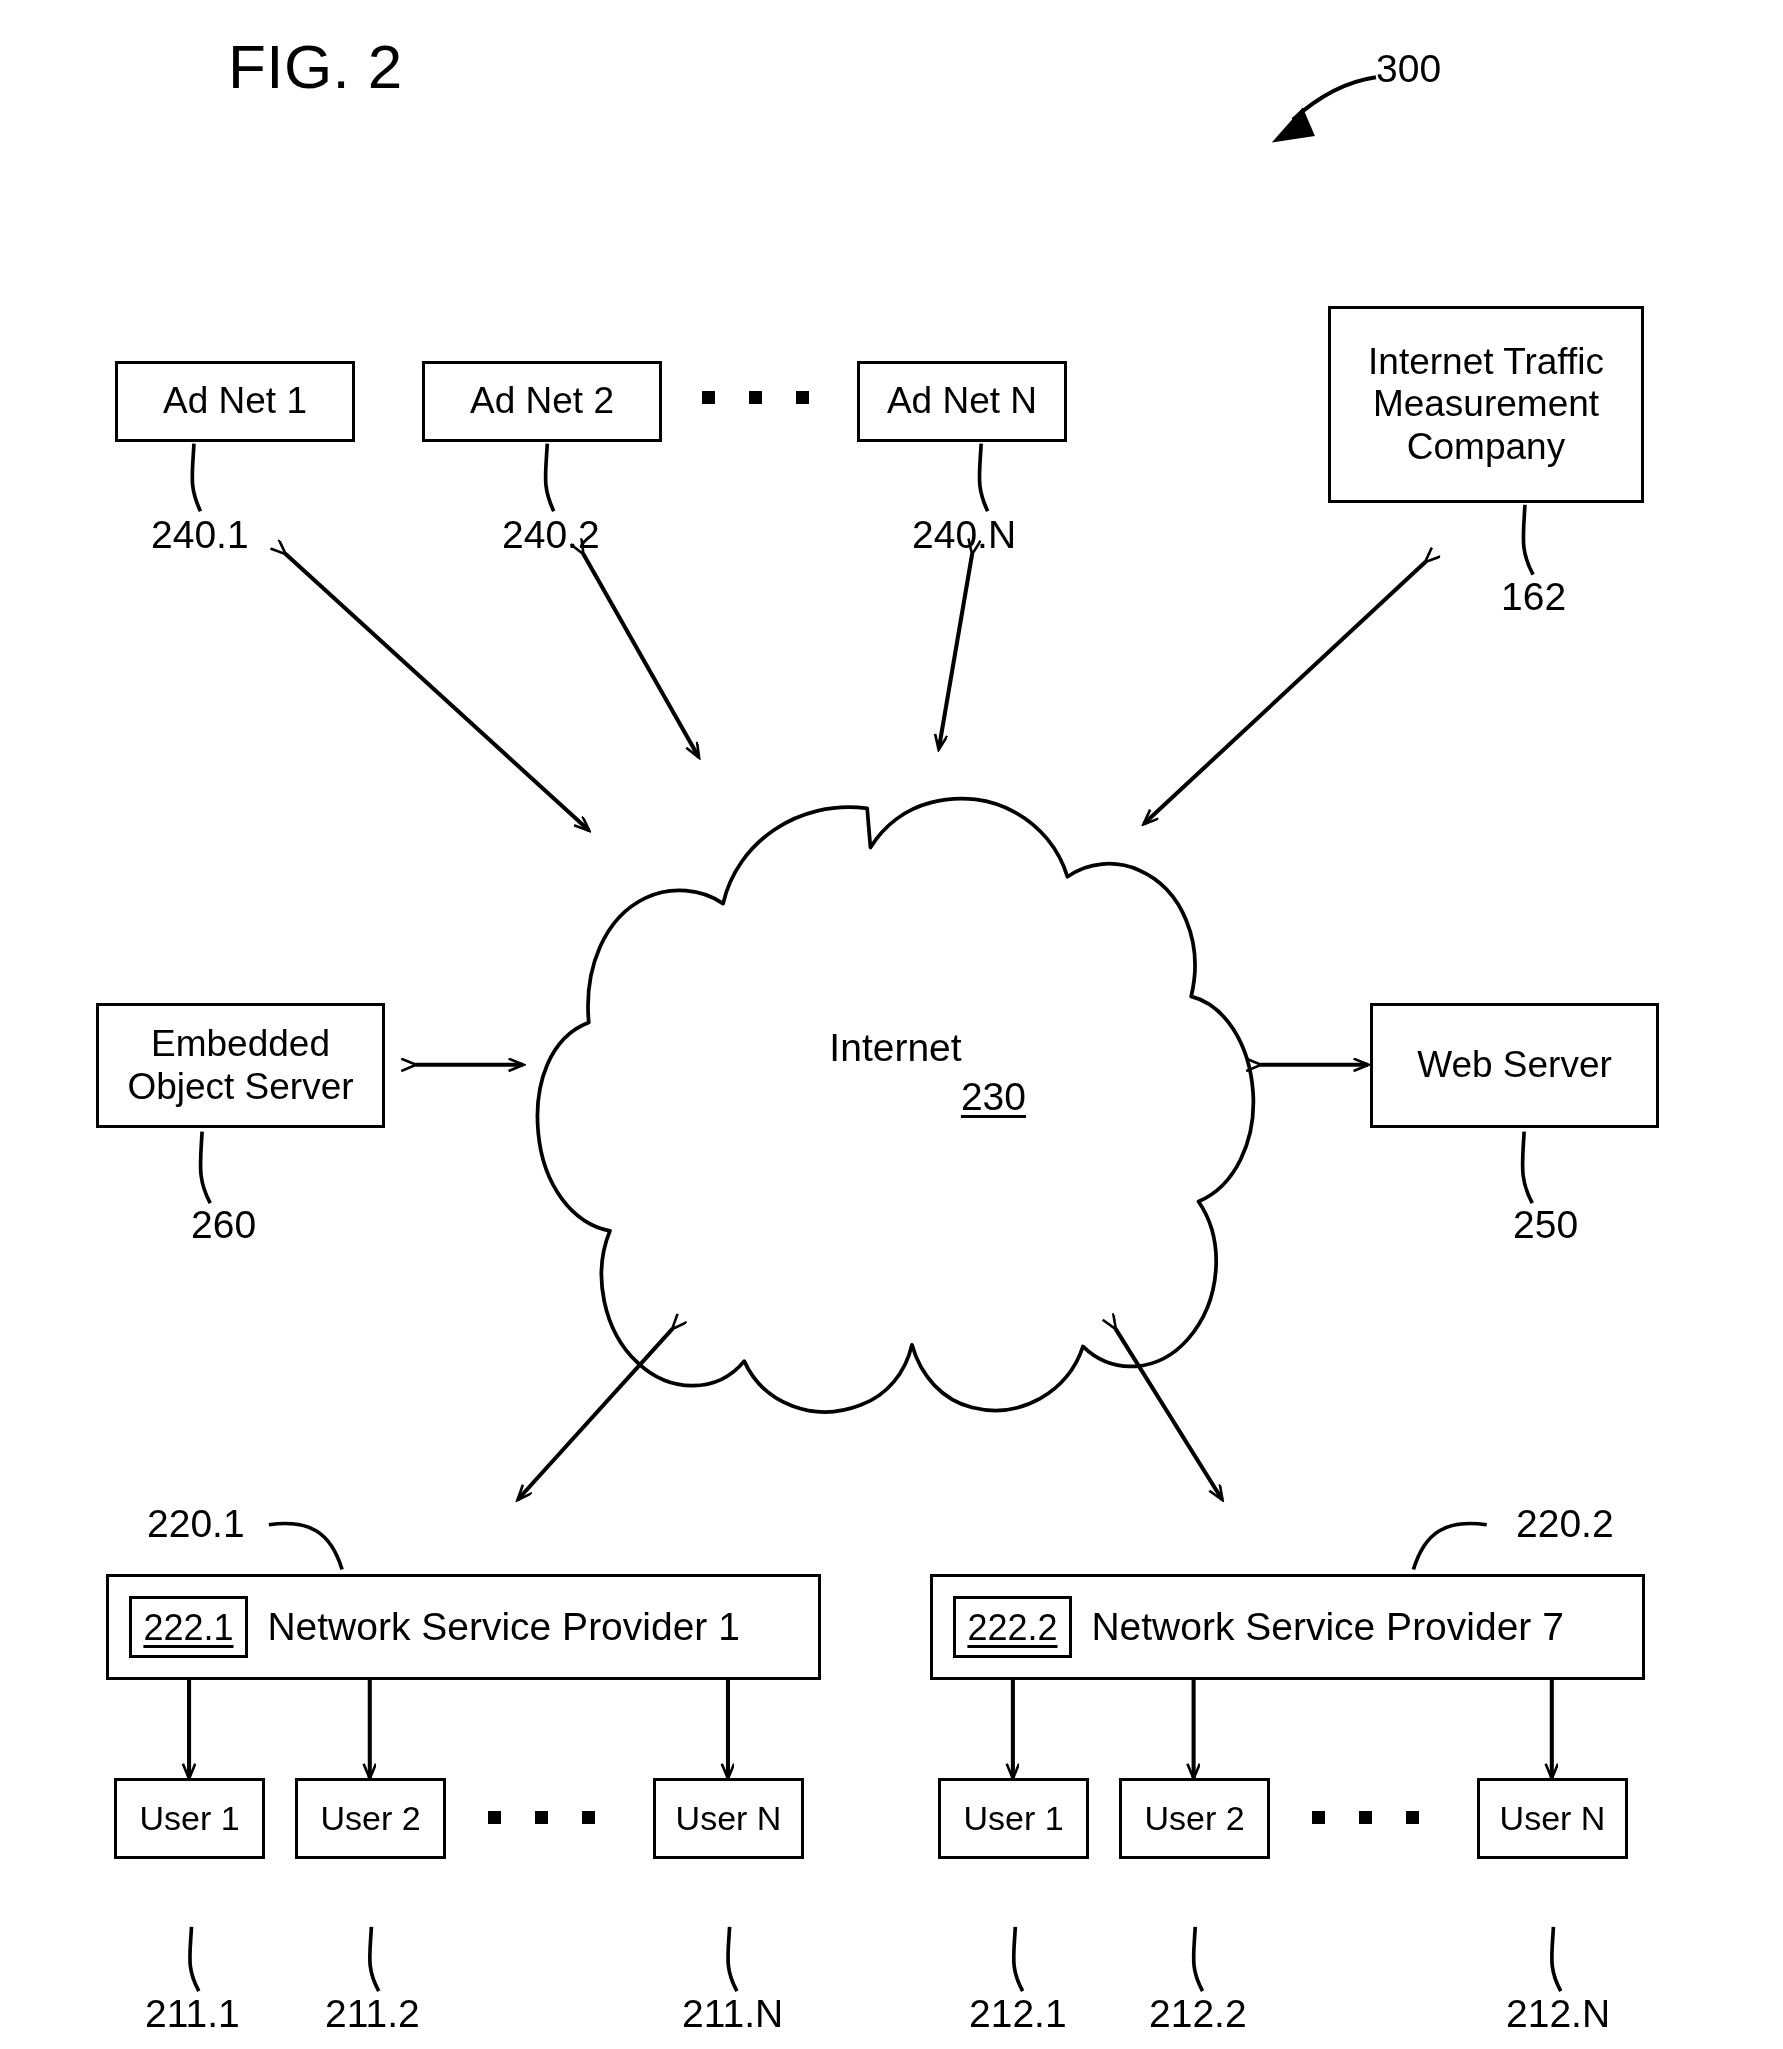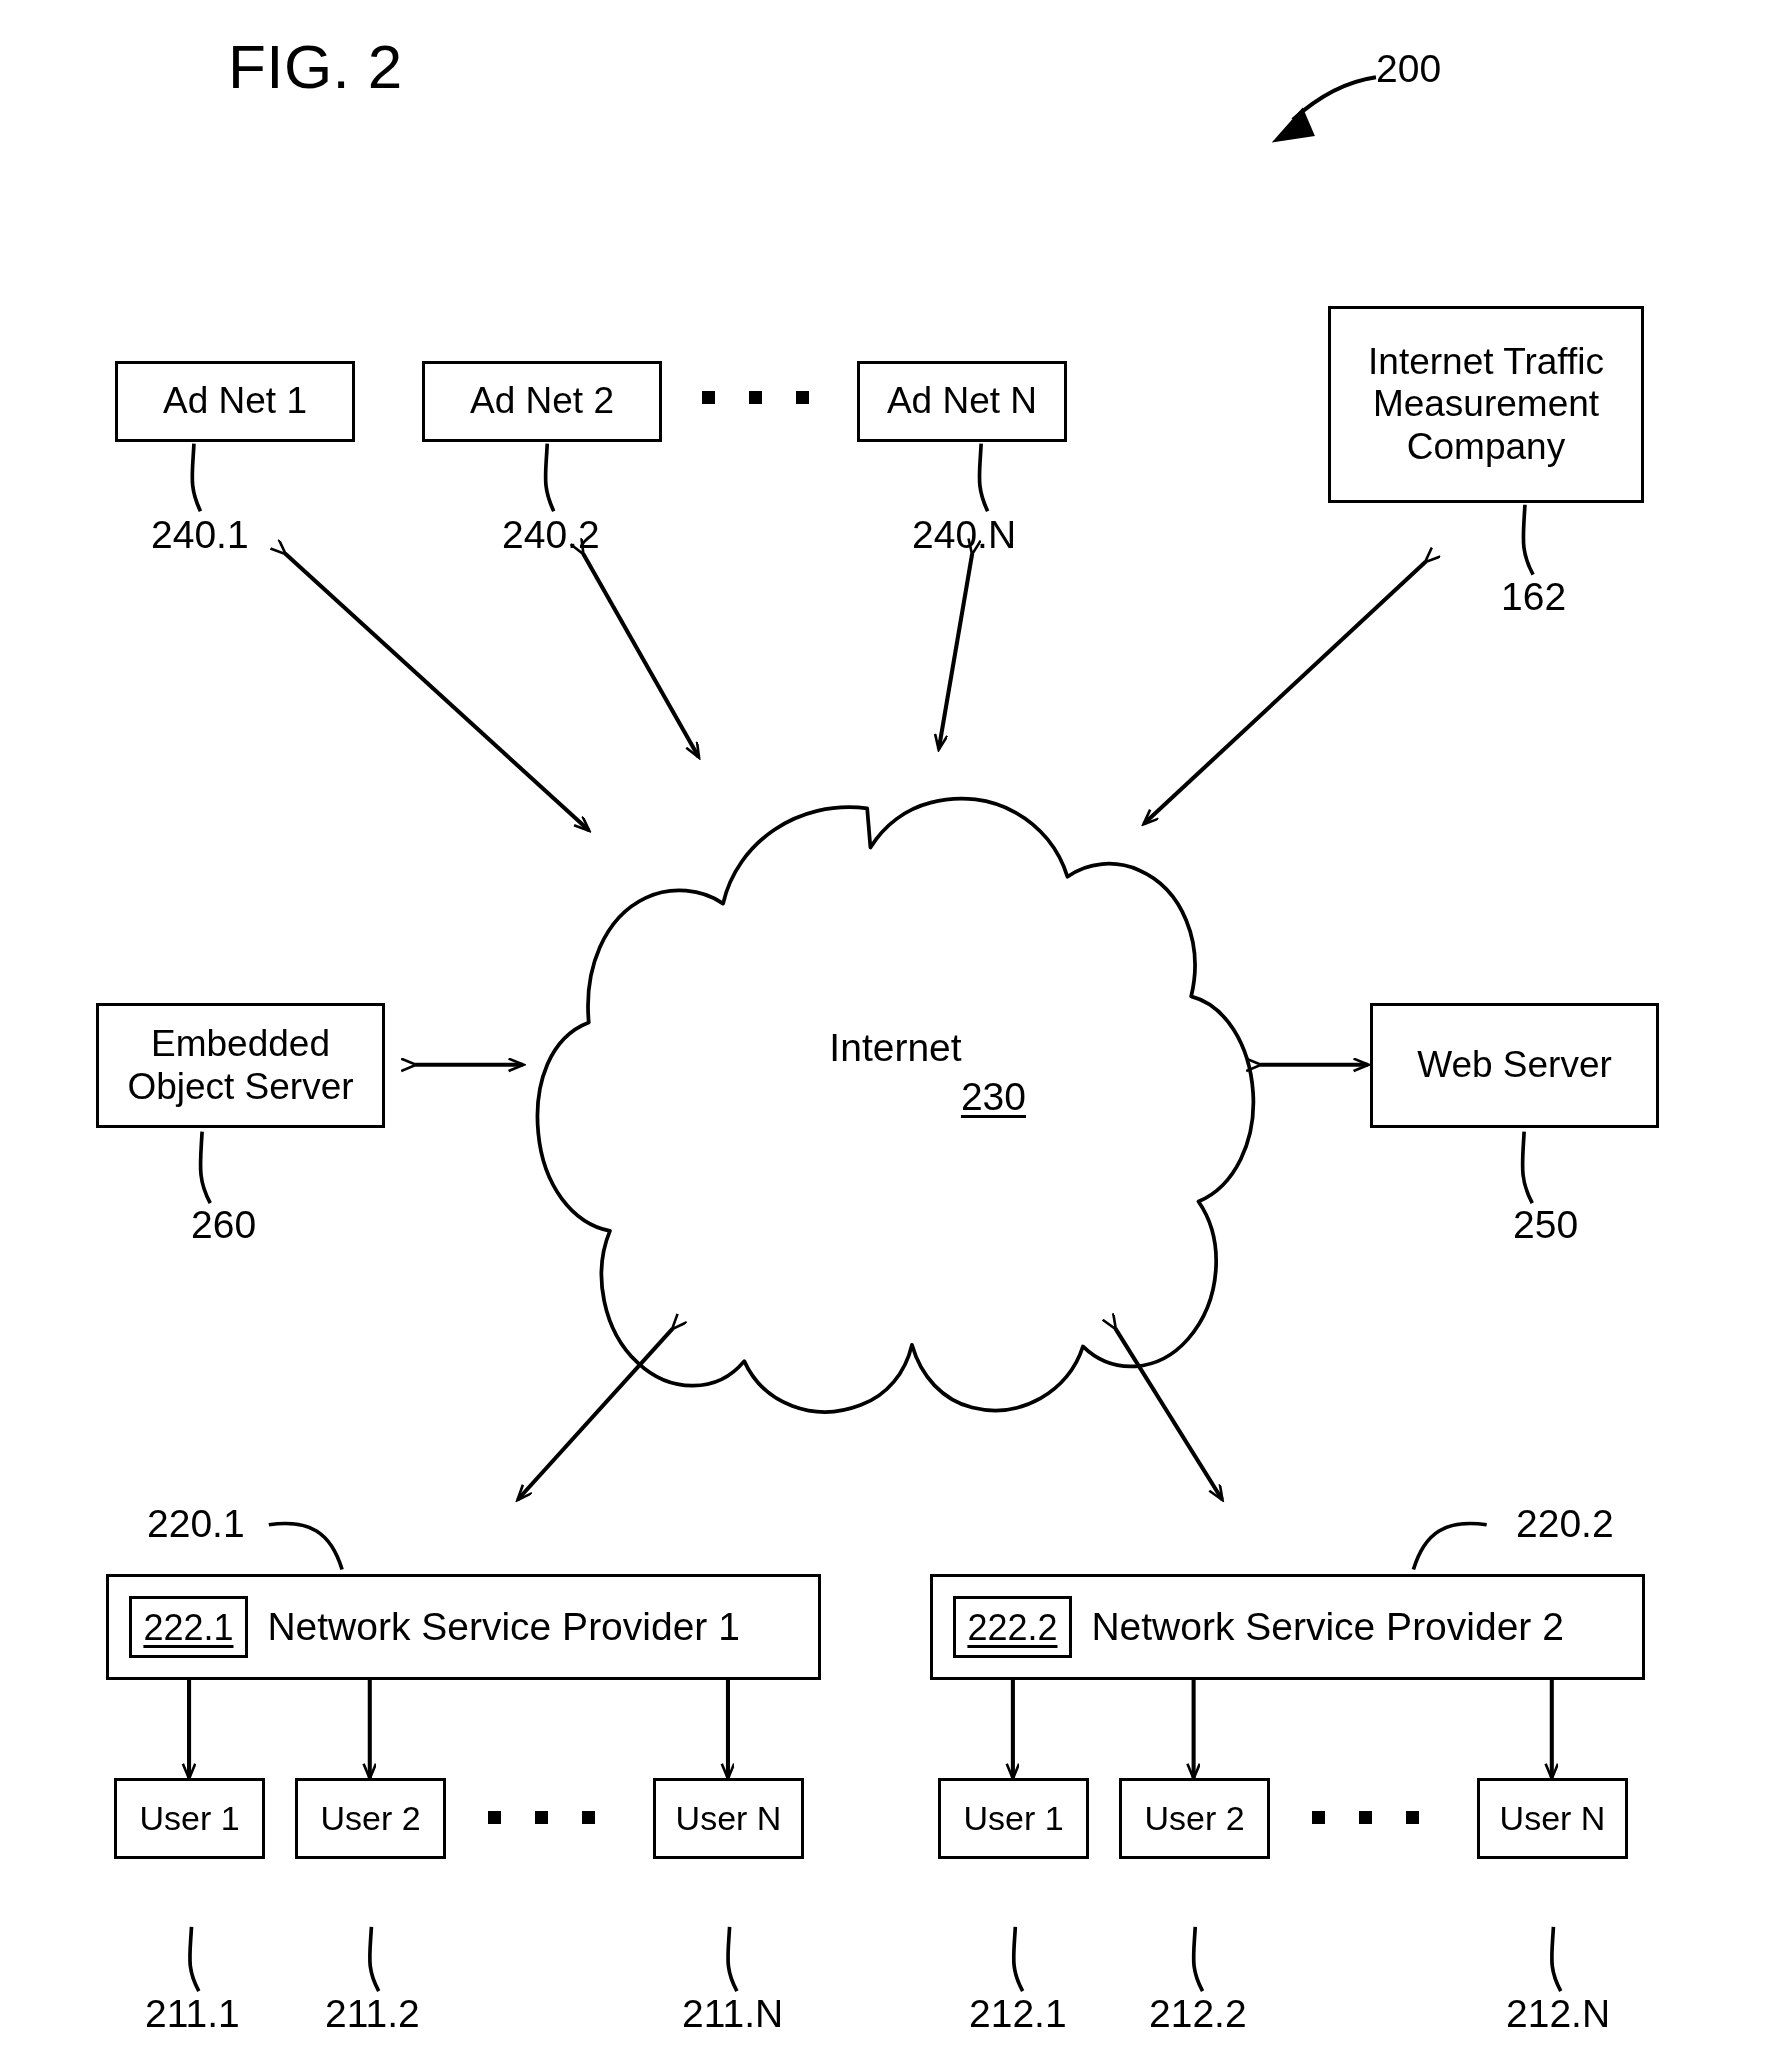--- a/index.html
+++ b/index.html
@@ -181,21 +181,21 @@
       <path d="M896,2367 C894,2404 890,2418 905,2446"></path>
 
       <path d="M1247,2367 C1245,2404 1241,2418 1256,2446"></path>
       <path d="M1468,2367 C1466,2404 1462,2418 1477,2446"></path>
       <path d="M1908,2367 C1906,2404 1902,2418 1917,2446"></path>
     </g>
   </svg>
 
   <div class="fig-title" style="left:228px; top:31px;">FIG. 2</div>
 
-  <div class="ref-num" style="left:1376px; top:47px;">200</div>
+  <div class="ref-num" style="left:1376px; top:47px;">300</div>
 
   <div class="node adnet-box" style="left:115px; top:361px; width:240px; height:81px;">
     <span>Ad Net 1</span>
   </div>
   <div class="ref-num" style="left:151px; top:513px;">240.1</div>
 
   <div class="node adnet-box" style="left:422px; top:361px; width:240px; height:81px;">
     <span>Ad Net 2</span>
   </div>
   <div class="ref-num" style="left:502px; top:513px;">240.2</div>
@@ -259,21 +259,21 @@
 
   <div class="node user-box" style="left:653px; top:1778px; width:151px; height:81px;">
     <span>User N</span>
   </div>
   <div class="ref-num" style="left:682px; top:1992px;">211.N</div>
 
   <div class="ref-num" style="left:1516px; top:1502px;">220.2</div>
 
   <div class="node nsp-box" style="left:930px; top:1574px; width:715px; height:106px;">
     <span class="nsp-inner">222.2</span>
-    <span class="nsp-label">Network Service Provider 2</span>
+    <span class="nsp-label">Network Service Provider 7</span>
   </div>
 
   <div class="node user-box" style="left:938px; top:1778px; width:151px; height:81px;">
     <span>User 1</span>
   </div>
   <div class="ref-num" style="left:969px; top:1992px;">212.1</div>
 
   <div class="node user-box" style="left:1119px; top:1778px; width:151px; height:81px;">
     <span>User 2</span>
   </div>

